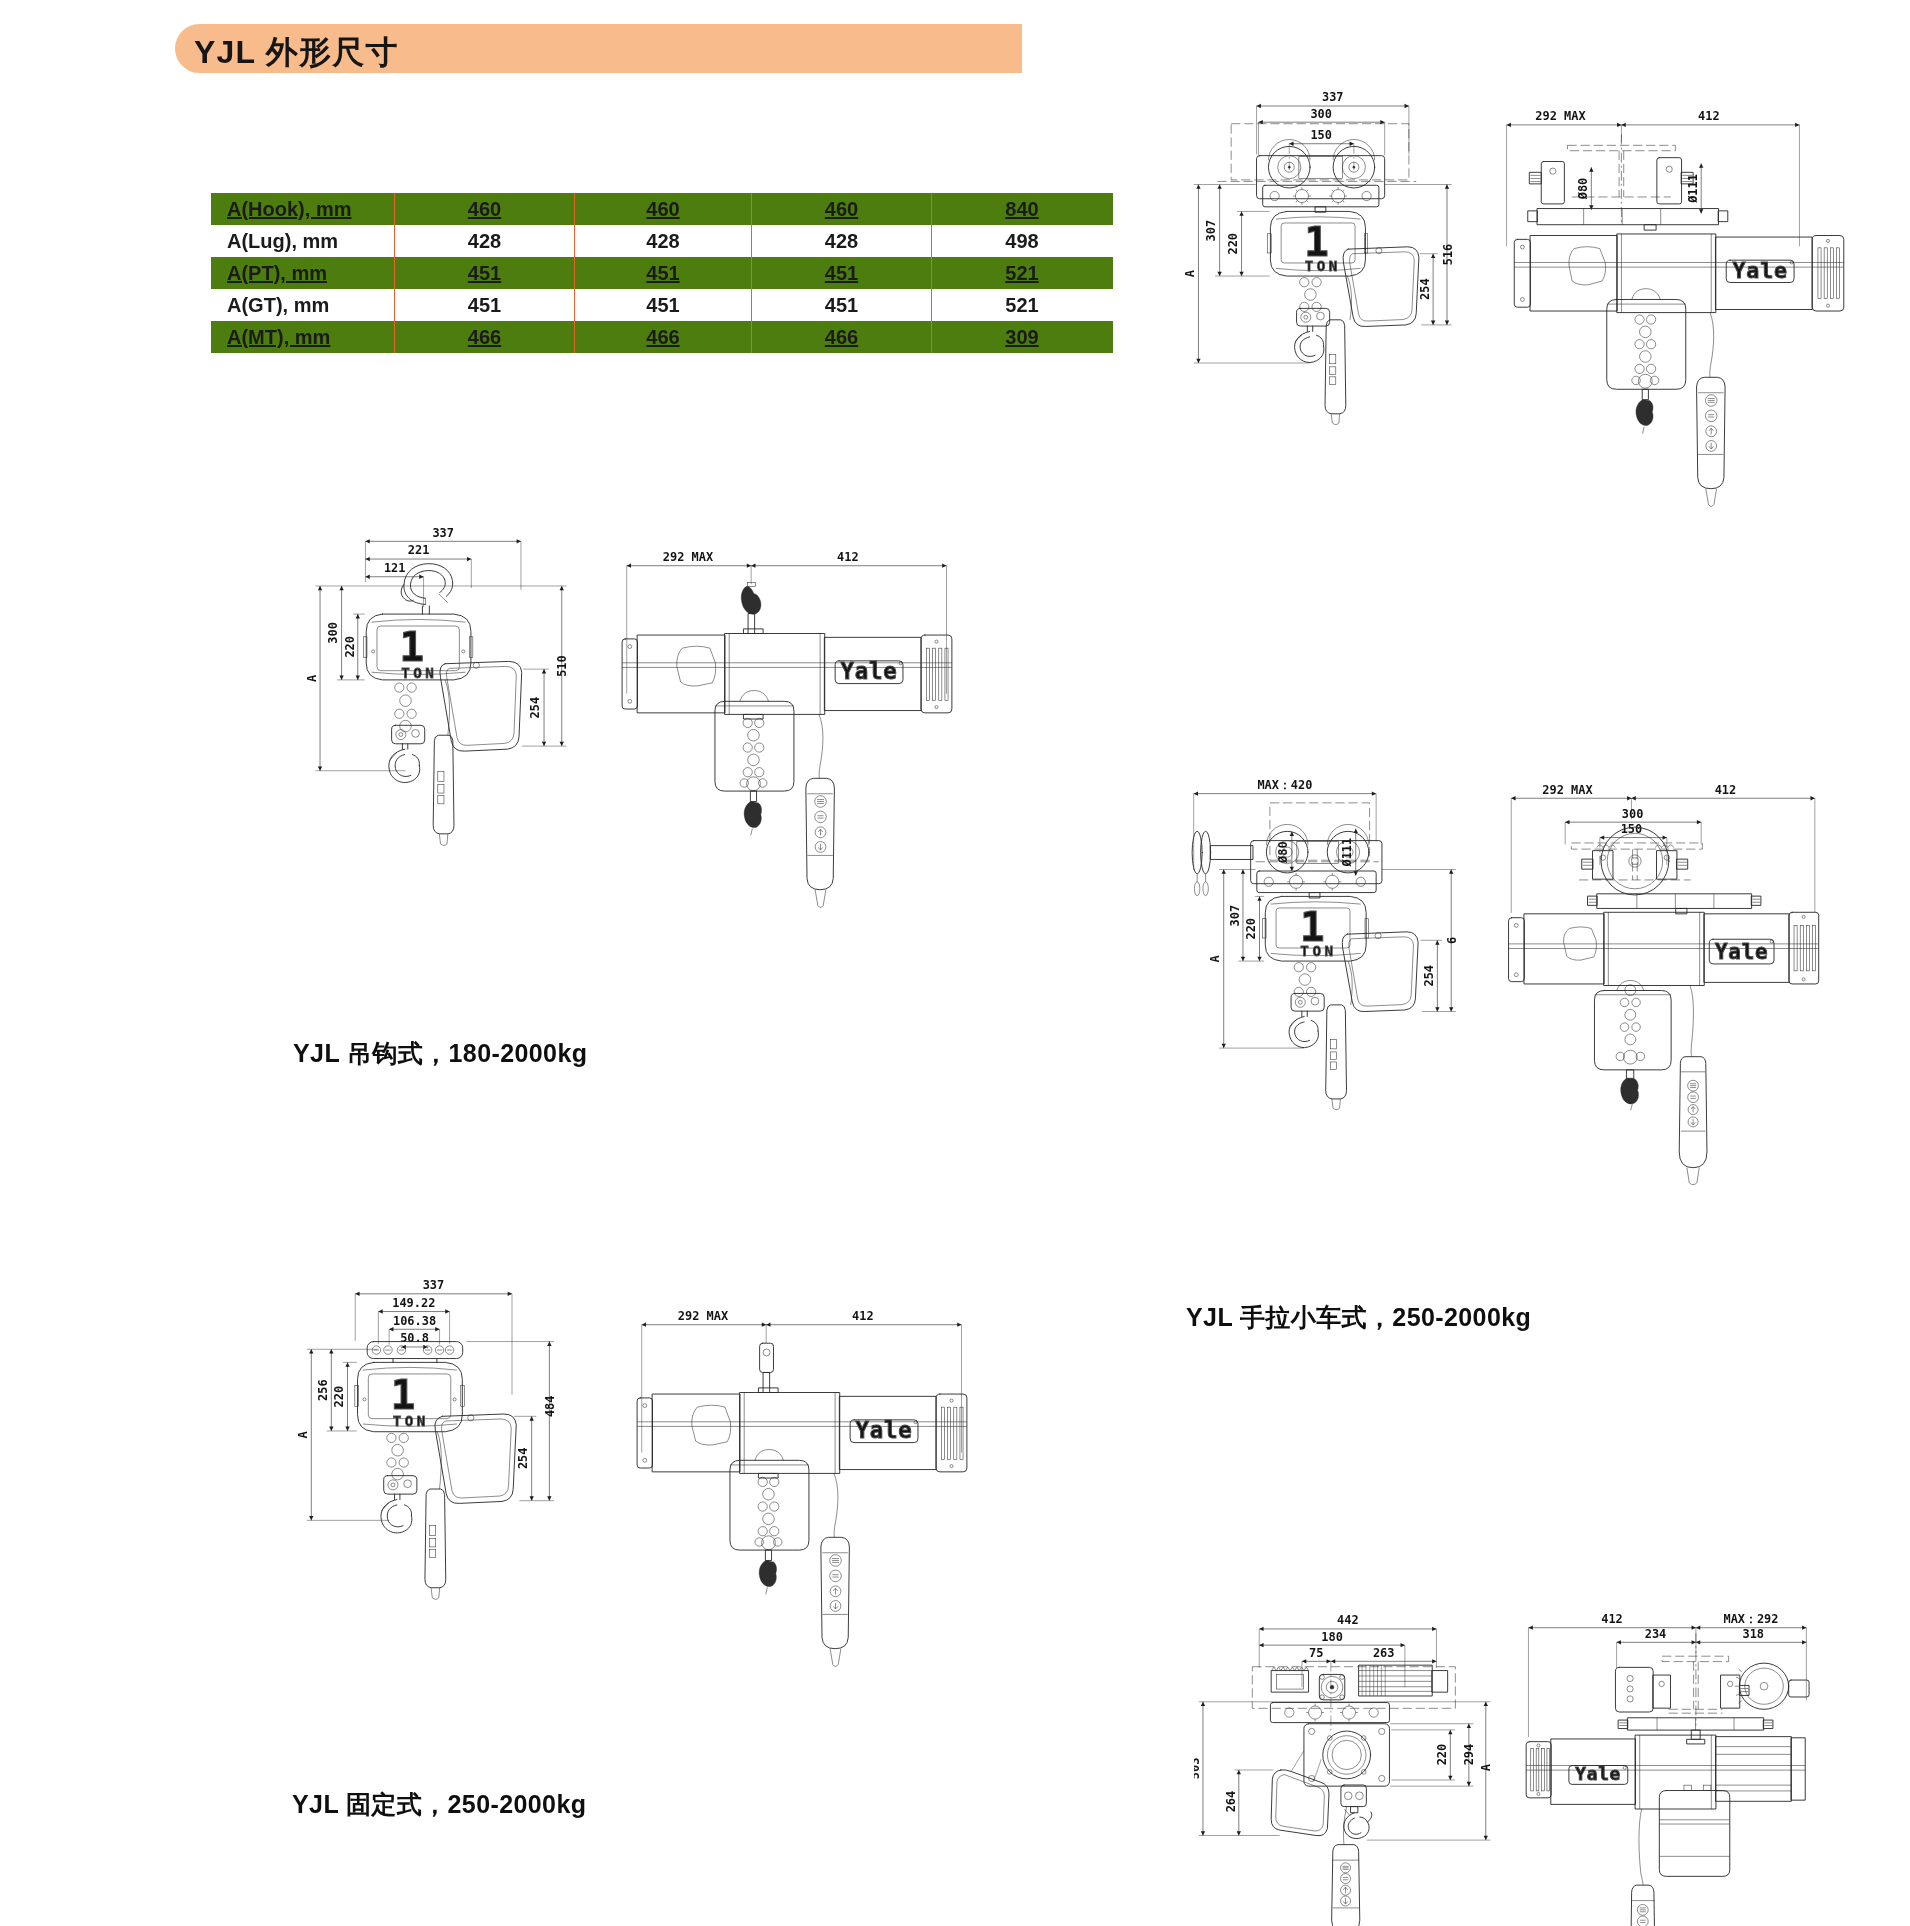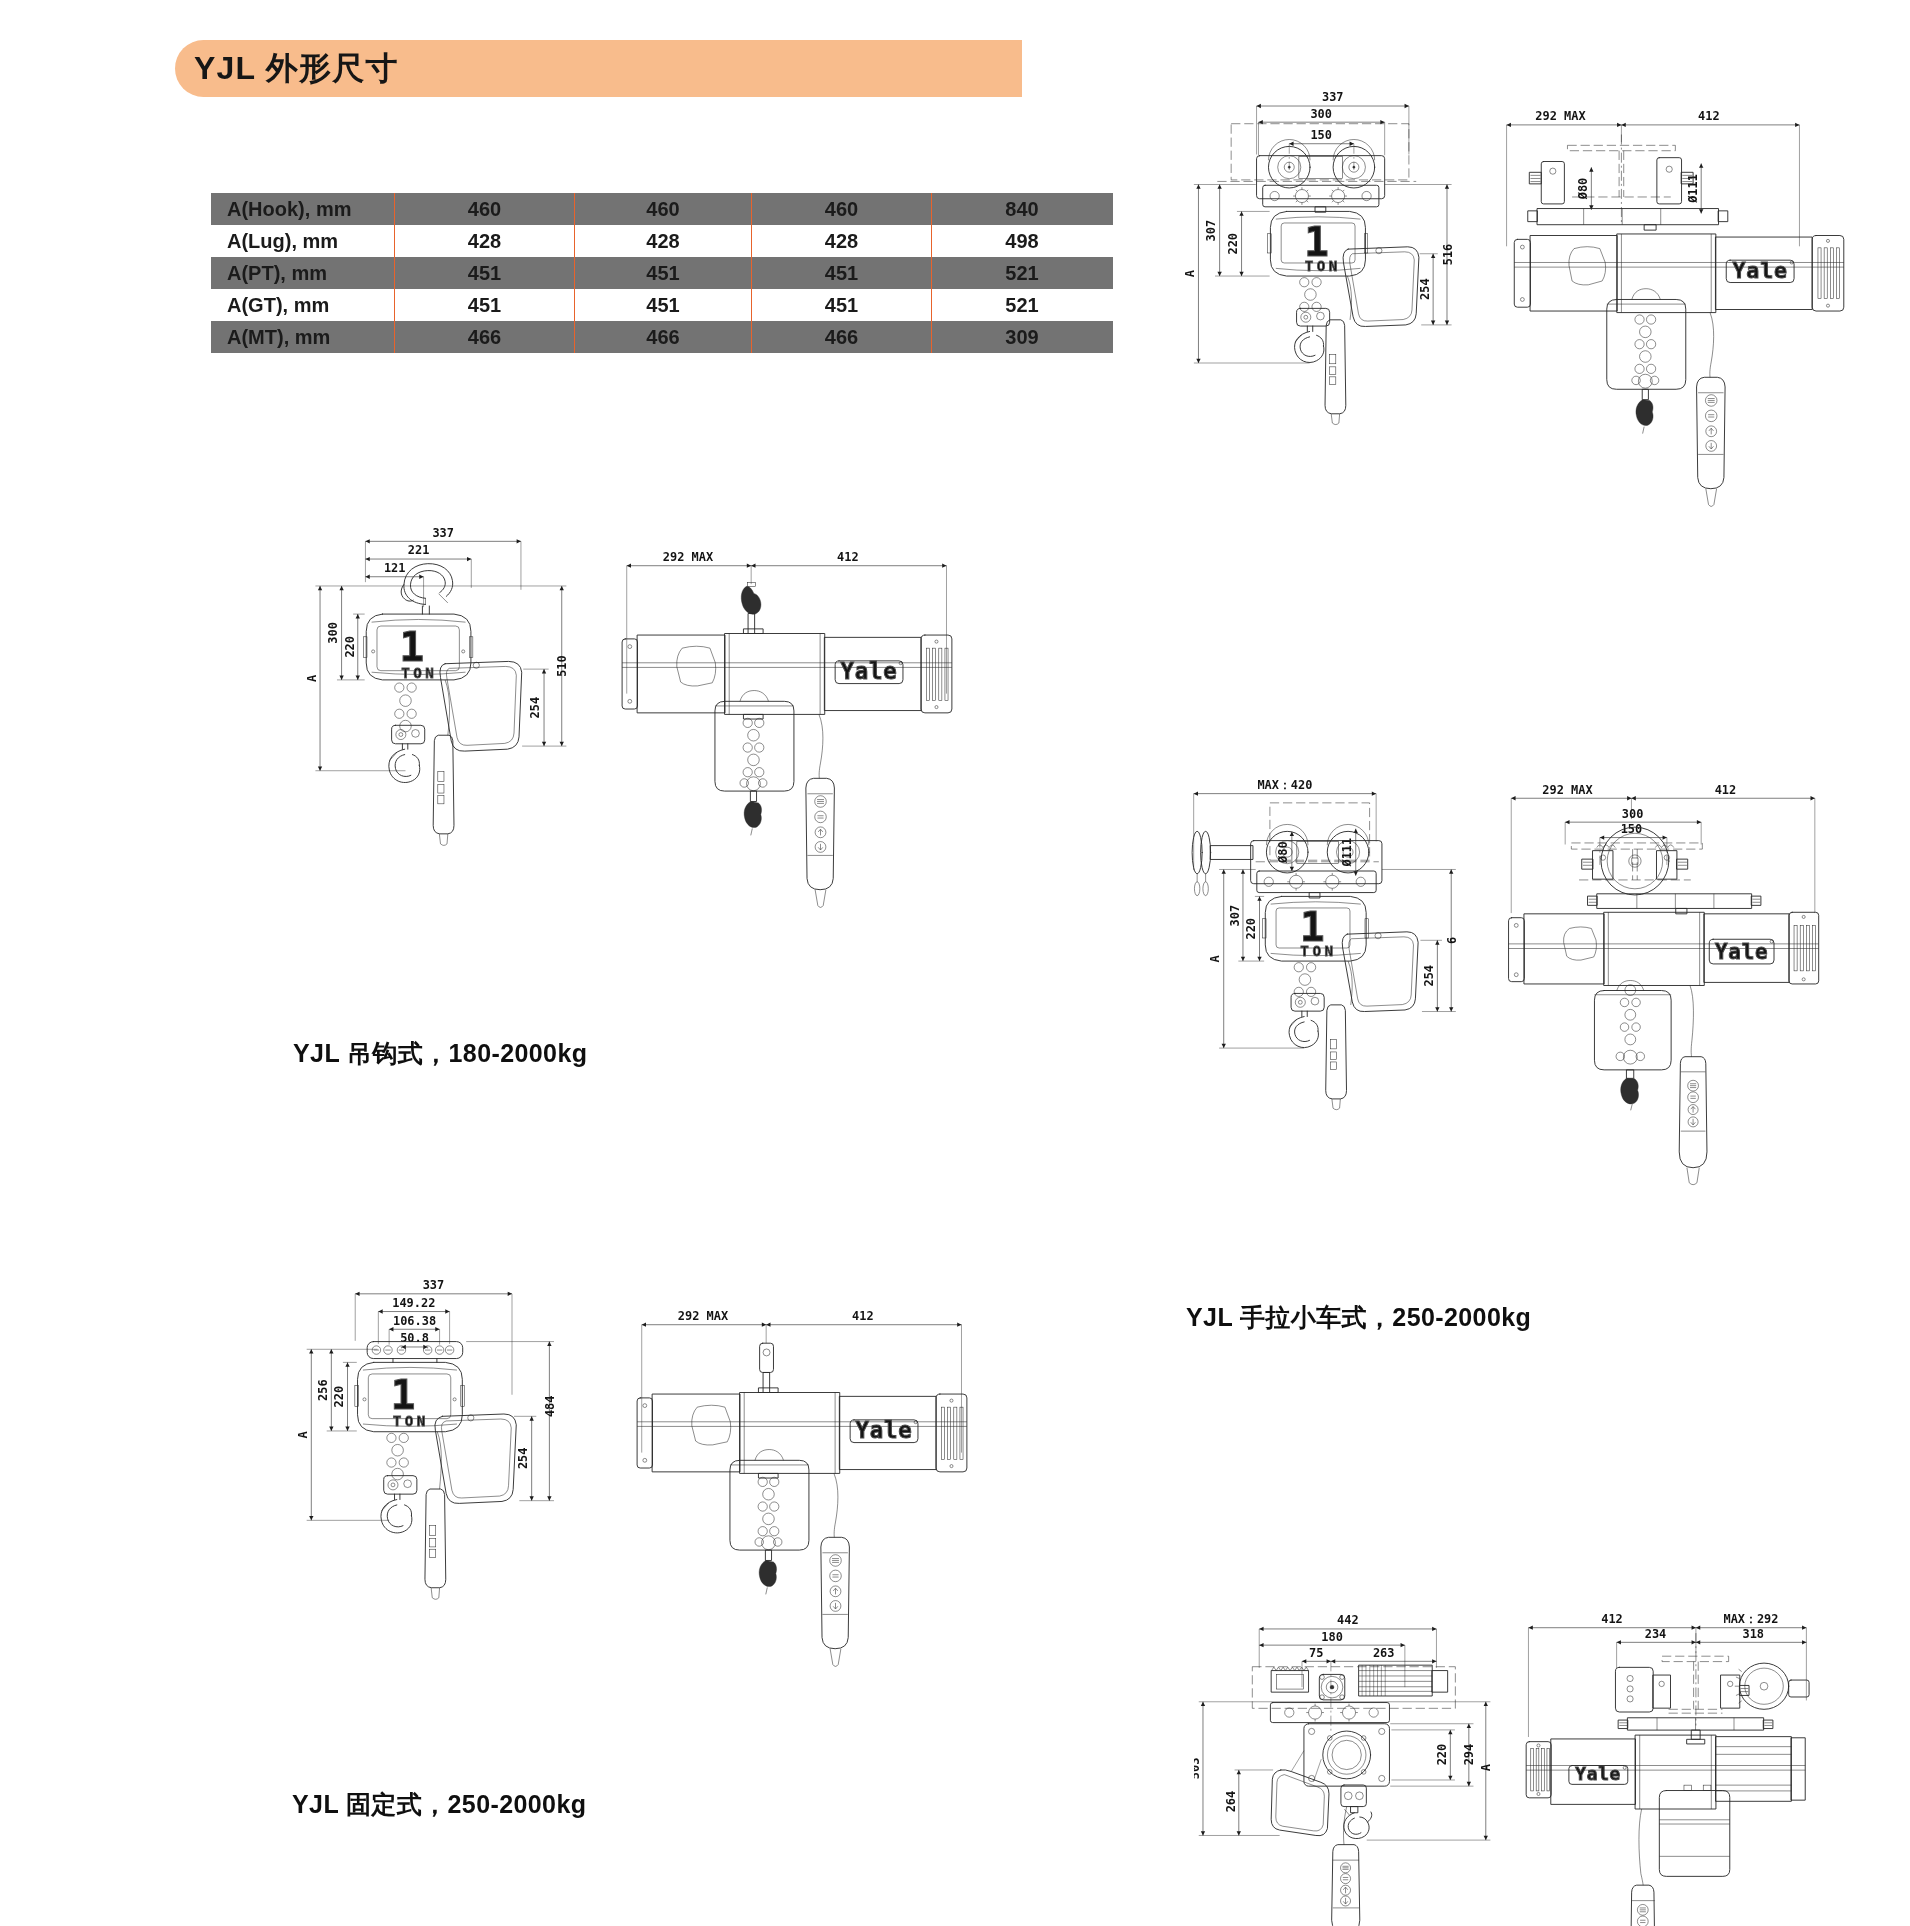--- a/index.html
+++ b/index.html
@@ -1,28 +1,28 @@
 <!DOCTYPE html>
 <html style="font-size:6.2px"><head>
 <meta charset="utf-8">
 <style>
   html,body{margin:0;padding:0;background:#fff;}
   .page{position:relative;width:1910px;height:2141px;background:#fff;overflow:hidden;
         font-family:"Liberation Sans","DejaVu Sans",sans-serif;color:#111;}
   
-  .titlebar{position:absolute;left:175px;top:40px;width:847px;height:57px;
+  .titlebar{position:absolute;left:175px;top:24px;width:847px;height:49px;
             background:#F8BC8C;border-radius:28.5px 0 0 28.5px;}
   .titlebar .t{font-size:32px;font-weight:700;color:#161616;line-height:57px;
                padding-left:19px;letter-spacing:1.2px;white-space:nowrap;}
   
   .dim-table{position:absolute;left:211px;top:193px;width:902px;font-weight:700;font-size:20px;color:#1b1b1b;}
   .row{display:flex;width:100%;}
   .hrow{height:56px;border-bottom:3.9px solid #E8632C;}
   .drow{height:32px;}
-  .shade{background:#737373;}
+  .shade{background:#4d7c0f;text-decoration:underline;}
   .cell{box-sizing:border-box;display:flex;align-items:center;height:100%;}
   .c0{width:183px;padding-left:16px;}
   .c1{width:180px;justify-content:center;border-left:1.5px solid #E8632C;}
   .c2{width:177px;justify-content:center;border-left:1.5px solid #E8632C;}
   .c3{width:180px;justify-content:center;border-left:1.5px solid #E8632C;}
   .c4{width:181px;justify-content:center;border-left:1.5px solid #E8632C;}
   
   .caption{position:absolute;font-size:25px;font-weight:700;color:#0f0f0f;white-space:nowrap;letter-spacing:0.4px;}
   
   .drw{position:absolute;}

